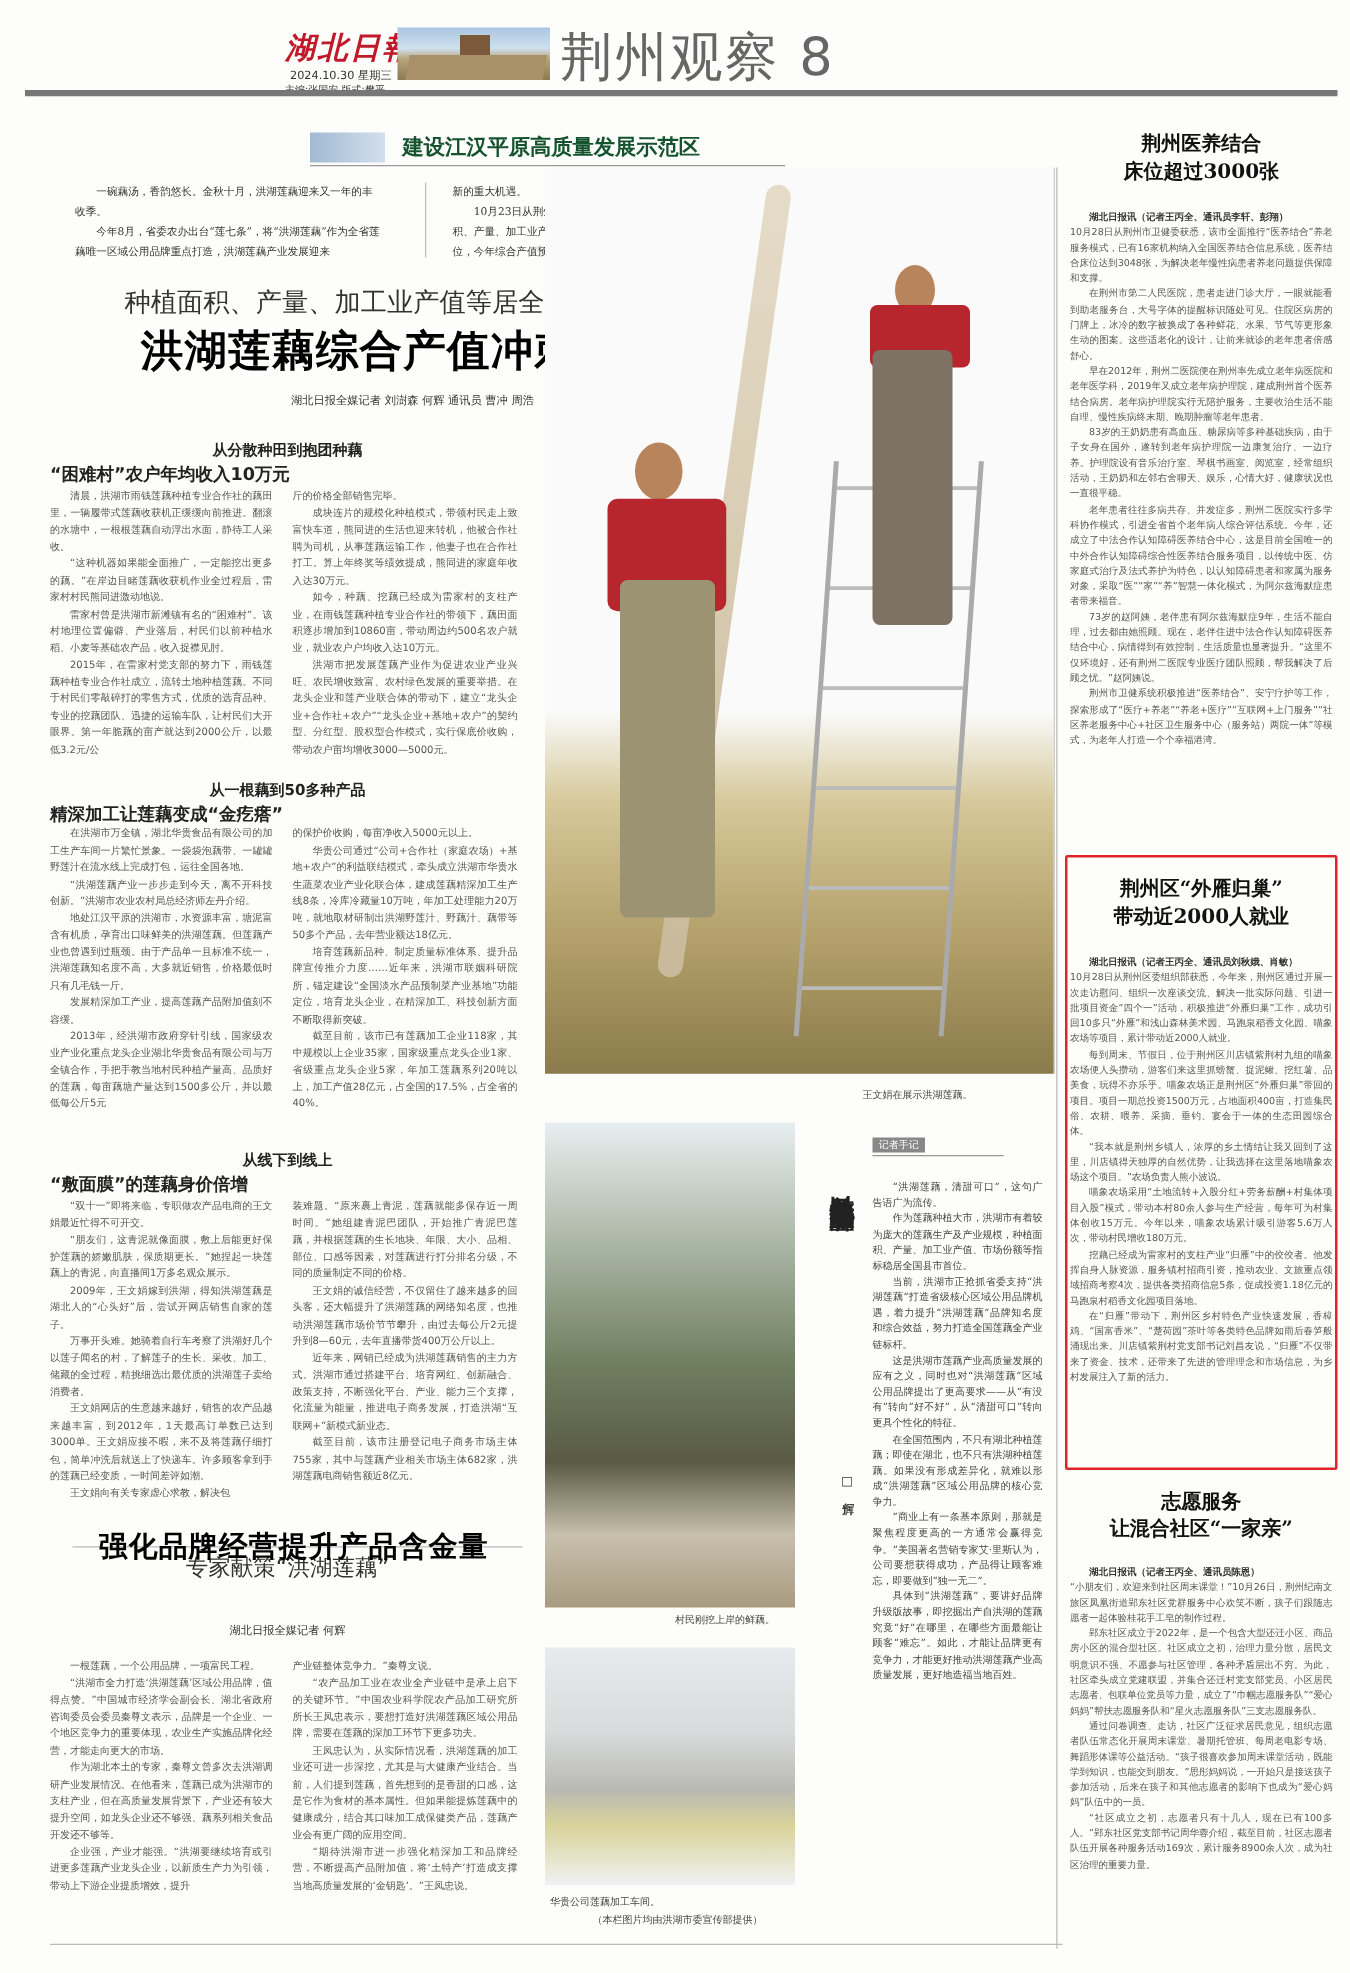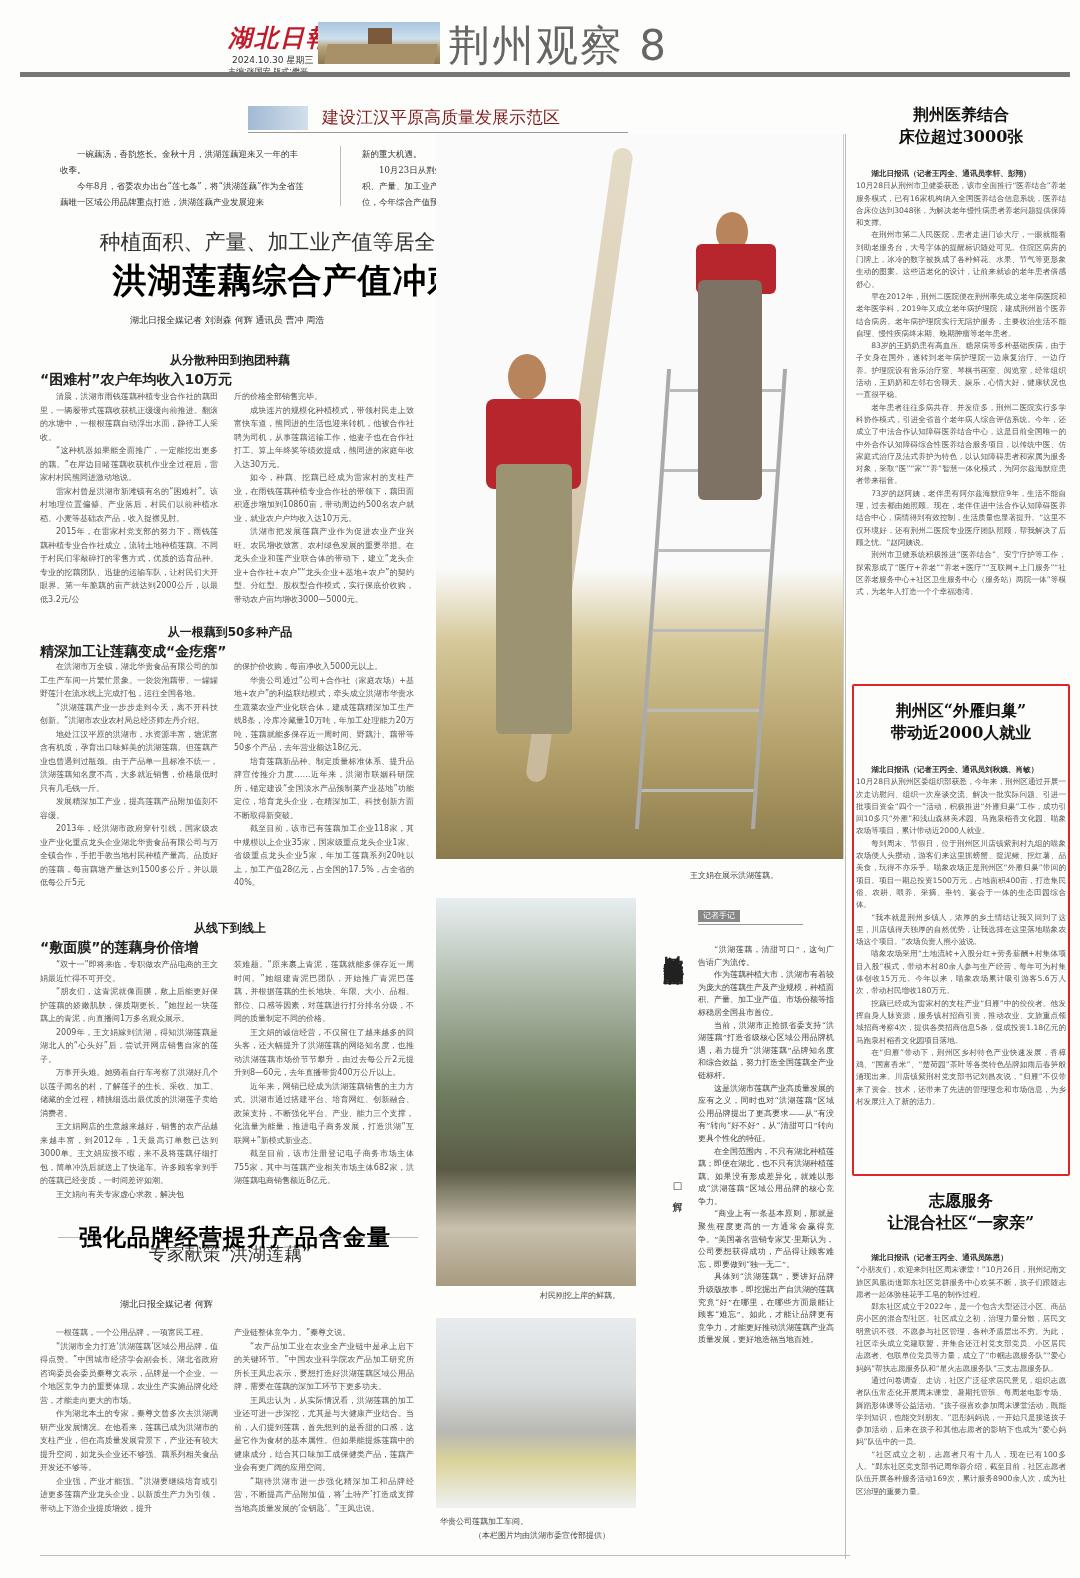--- a/index.html
+++ b/index.html
@@ -9,29 +9,29 @@
 .logo{left:228px;top:22px;font-size:24px;color:#c0192a;font-weight:bold;font-family:"DejaVu Serif",serif;letter-spacing:2px;font-style:italic}
 .mast-date{left:232px;top:54px;font-size:9px;color:#333;font-family:"DejaVu Sans",sans-serif}
 .mast-ed{left:228px;top:66px;font-size:8px;color:#333;font-family:"DejaVu Sans",sans-serif}
 .mast-photo{left:318px;top:22px;width:122px;height:42px;background:linear-gradient(180deg,#a9c6e0 0%,#cfe0ee 40%,#b8a47a 60%,#8c7a55 100%);overflow:hidden}
 .mast-photo .tower{position:absolute;left:50px;top:6px;width:24px;height:16px;background:#7b5a3c}
 .mast-photo .wall{position:absolute;left:8px;top:22px;width:110px;height:20px;background:#a89068;transform:skewX(-10deg)}
 .section-title{left:448px;top:18px;font-size:42px;color:#666;font-family:"DejaVu Sans",sans-serif;letter-spacing:2px}
 .rule-top{left:20px;top:72px;width:1050px;height:5px;background:#777}
 .band{left:248px;top:104px;width:380px;height:28px}
 .band-icon{position:absolute;left:0;top:2px;width:60px;height:24px;background:linear-gradient(90deg,#8aa9c8,#c8d8e8);opacity:.8}
-.band-text{position:absolute;left:74px;top:2px;font-size:17px;color:#7f1d1d;font-weight:normal;font-family:"DejaVu Sans",sans-serif}
+.band-text{position:absolute;left:74px;top:2px;font-size:17px;color:#14532d;font-weight:bold;font-family:"DejaVu Sans",sans-serif}
 .band-line{position:absolute;left:0;top:28px;width:380px;height:1px;background:#999}
 .col-text{font-size:8px;line-height:13.5px;color:#555;text-align:justify;font-family:"DejaVu Sans",sans-serif}
 .col-text p{text-indent:2em}
 .lead{font-family:"DejaVu Serif",serif;font-size:8.5px;line-height:16px;color:#333}
 .lead p{text-indent:2em}
 .kicker{font-size:21px;color:#333;font-family:"DejaVu Sans",sans-serif;text-align:center}
 .headline{font-size:34px;font-weight:bold;color:#000;font-family:"DejaVu Sans",sans-serif;letter-spacing:1px;text-align:center}
-.byline{font-size:9px;color:#333;font-family:"DejaVu Sans",sans-serif;}
+.byline{font-size:9px;color:#333;font-family:"DejaVu Sans",sans-serif;text-align:center}
 .sub-h1{font-size:12px;color:#222;font-weight:bold;font-family:"DejaVu Sans",sans-serif;text-align:center}
 .sub-h2{font-size:14px;color:#222;font-weight:bold;font-family:"DejaVu Sans",sans-serif;text-align:left;margin-top:2px}
 .photo-main{left:436px;top:134px;width:408px;height:725px;background:linear-gradient(180deg,#fafafa 0%,#fafafa 60%,#d6c89a 70%,#b3a06a 85%,#8b7b4c 100%);overflow:hidden;border-right:1px solid #ccc}
 .ladder{position:absolute;left:215px;top:235px;width:120px;height:460px;border-left:4px solid #aaa;border-right:4px solid #aaa;transform:skewX(-4deg)}
 .ladder .rung{position:absolute;left:0;width:100%;height:3px;background:#bbb}
 .person1{position:absolute;left:50px;top:220px;width:100px;height:430px}
 .person1 .head{position:absolute;left:22px;top:0;width:38px;height:46px;border-radius:50%;background:#b8845c}
 .person1 .torso{position:absolute;left:0;top:45px;width:95px;height:90px;background:#b7262c;border-radius:8px}
 .person1 .waders{position:absolute;left:10px;top:110px;width:76px;height:270px;background:#9b9372;border-radius:6px}
 .person2{position:absolute;left:250px;top:78px;width:90px;height:330px}
@@ -114,21 +114,21 @@
 </div>
 <div class="abs col-text" style="left:40px;top:660px;width:178px;">
   <p>在洪湖市万全镇，湖北华贵食品有限公司的加工生产车间一片繁忙景象。一袋袋泡藕带、一罐罐野莲汁在流水线上完成打包，运往全国各地。</p>
   <p>“洪湖莲藕产业一步步走到今天，离不开科技创新。”洪湖市农业农村局总经济师左丹介绍。</p>
   <p>地处江汉平原的洪湖市，水资源丰富，塘泥富含有机质，孕育出口味鲜美的洪湖莲藕。但莲藕产业也曾遇到过瓶颈。由于产品单一且标准不统一，洪湖莲藕知名度不高，大多就近销售，价格最低时只有几毛钱一斤。</p>
   <p>发展精深加工产业，提高莲藕产品附加值刻不容缓。</p>
   <p>2013年，经洪湖市政府穿针引线，国家级农业产业化重点龙头企业湖北华贵食品有限公司与万全镇合作，手把手教当地村民种植产量高、品质好的莲藕，每亩藕塘产量达到1500多公斤，并以最低每公斤5元</p>
 </div>
 <div class="abs col-text" style="left:234px;top:660px;width:180px;">
   <p style="text-indent:0">的保护价收购，每亩净收入5000元以上。</p>
-  <p>华贵公司通过“公司+合作社（家庭农场）+基地+农户”的利益联结模式，牵头成立洪湖市华贵水生蔬菜农业产业化联合体，建成莲藕精深加工生产线8条，冷库冷藏量10万吨，年加工处理能力20万吨，莲藕就能多保存近一周时间、野藕汁、藕带等50多个产品，去年营业额达18亿元。</p>
+  <p>华贵公司通过“公司+合作社（家庭农场）+基地+农户”的利益联结模式，牵头成立洪湖市华贵水生蔬菜农业产业化联合体，建成莲藕精深加工生产线8条，冷库冷藏量10万吨，年加工处理能力20万吨，就地取材研制出洪湖野莲汁、野藕汁、藕带等50多个产品，去年营业额达18亿元。</p>
   <p>培育莲藕新品种、制定质量标准体系、提升品牌宣传推介力度……近年来，洪湖市联姻科研院所，锚定建设“全国淡水产品预制菜产业基地”功能定位，培育龙头企业，在精深加工、科技创新方面不断取得新突破。</p>
   <p>截至目前，该市已有莲藕加工企业118家，其中规模以上企业35家，国家级重点龙头企业1家、省级重点龙头企业5家，年加工莲藕系列20吨以上，加工产值28亿元，占全国的17.5%，占全省的40%。</p>
 </div>
 
 <div class="abs" style="left:40px;top:920px;width:380px;">
   <div class="sub-h1">从线下到线上</div>
   <div class="sub-h2">“敷面膜”的莲藕身价倍增</div>
 </div>
 <div class="abs col-text" style="left:40px;top:958px;width:178px;">
   <p>“双十一”即将来临，专职做农产品电商的王文娟最近忙得不可开交。</p>

